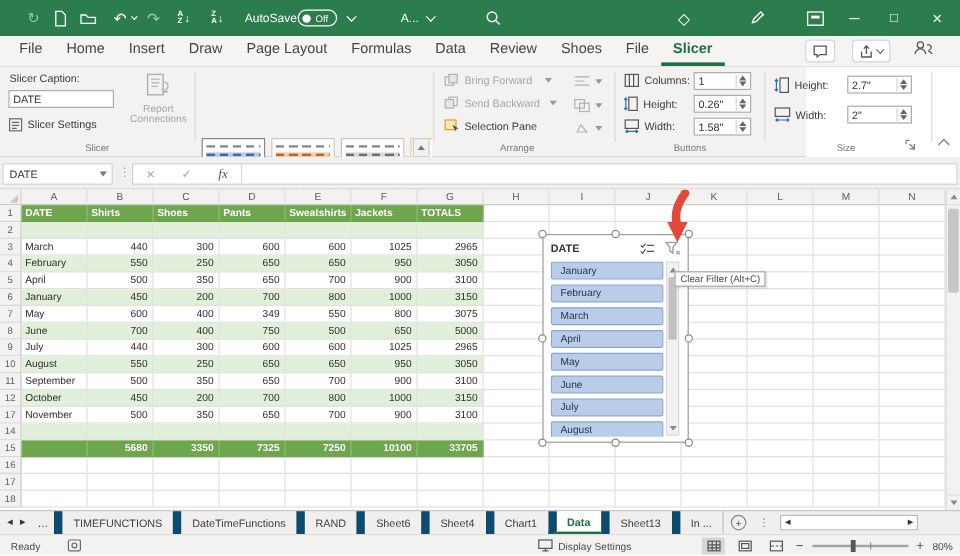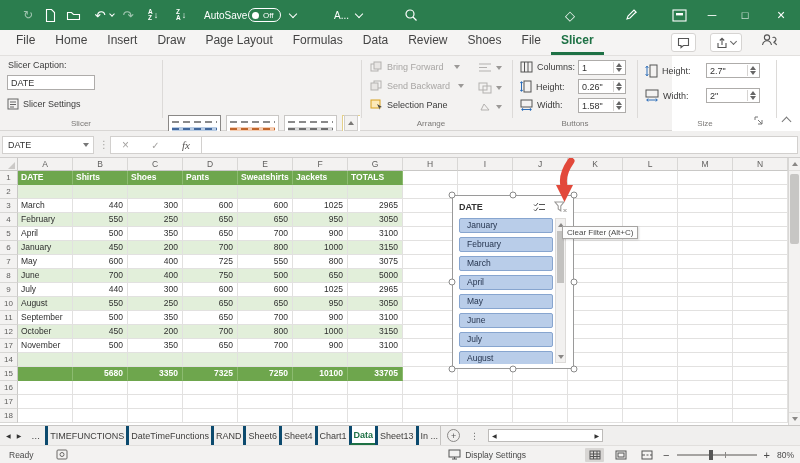--- a/index.html
+++ b/index.html
@@ -92,21 +92,21 @@
 .ssthumb{position:absolute;left:1px;right:1px;top:12px;height:52px;background:#c3c2c0}
 .handle{position:absolute;width:7px;height:7px;background:#fff;border:1px solid #8a8a8a;border-radius:50%;transform:translate(-50%,-50%);z-index:6}
 .tooltip{position:absolute;left:562px;top:68px;background:#fdfdfd;border:1px solid #a6a4a2;font-size:8px;color:#4a4a4a;padding:1px 4px;white-space:nowrap;z-index:9;box-shadow:1px 1px 2px rgba(0,0,0,.15)}
 .redarrow{position:absolute;left:551px;top:0;z-index:8}
 
 
 .tabbar{position:absolute;left:0;top:425px;width:800px;height:20px;background:#f0efee;border-top:1px solid #c8c6c4;display:flex;align-items:center;font-size:9px;color:#444}
 .nav{font-size:6px;color:#333;padding:0 6px}
 .dots3{padding:0 4px;color:#333;letter-spacing:1px}
 .stabs{display:flex;align-items:stretch;height:100%}
-.stab{display:flex;align-items:center;padding:0 2px;border-left:3px solid #0c4a6e;white-space:nowrap;color:#3f3e3d}
+.stab{display:flex;align-items:center;padding:0 9px;border-left:7px solid #0c4a6e;white-space:nowrap;color:#3f3e3d}
 .stab:last-child{border-right:1px solid #c4c2c0}
 .stab.active{background:#fff;color:#1e7145;font-weight:bold;border-bottom:2px solid #1e7145}
 .addsheet{width:13px;height:13px;border:1px solid #8a8886;border-radius:50%;display:flex;align-items:center;justify-content:center;font-size:9px;color:#555;margin:0 6px}
 .tdots{color:#777;padding:0 4px}
 .hscroll{flex:0 0 auto;width:115px;height:13px;background:#fff;border:1px solid #bdbbb9;display:flex;align-items:center;justify-content:space-between;margin:0 5px;font-size:6px;color:#333;padding:0 3px}
 
 
 .statusbar{position:absolute;left:0;top:445px;width:800px;height:18px;background:#f3f2f1;border-top:1px solid #e1dfdd;display:flex;align-items:center;font-size:8.5px;color:#4a4a4a}
 .sb-right{position:absolute;right:6px;display:flex;align-items:center;gap:7px}
 .vbtn{width:19px;height:14px;display:flex;align-items:center;justify-content:center;border-radius:1px}
@@ -250,20 +250,31 @@
       <span>DATE</span>
     </div>
   <div class="row-abs" style="left:7px;top:42px">
     <svg width="12" height="12">
         <rect x="1" y="1" width="10" height="10" fill="none" stroke="#666" stroke-width="1"></rect>
         <line x1="3" y1="4" x2="9" y2="4" stroke="#666"></line>
         <line x1="3" y1="6.5" x2="9" y2="6.5" stroke="#666"></line>
         <line x1="3" y1="9" x2="7" y2="9" stroke="#666"></line>
       </svg>
     <span class="rlabel">Slicer Settings</span>
+  </div>
+  <div style="position:absolute;left:104px;top:2px;width:56px;height:60px;text-align:center">
+    <svg width="24" height="26" style="margin:2px auto 0">
+        <rect x="3" y="2" width="13" height="17" fill="none" stroke="#b3b1af" stroke-width="1.2"></rect>
+        <line x1="6" y1="6" x2="13" y2="6" stroke="#b3b1af"></line>
+        <line x1="6" y1="9" x2="13" y2="9" stroke="#b3b1af"></line>
+        <line x1="6" y1="12" x2="11" y2="12" stroke="#b3b1af"></line>
+        <path d="M17 8c3 1 4 4 2 6l-2 2" fill="none" stroke="#b3b1af" stroke-width="1.2"></path>
+        <path d="M15 14l2 3 3-1" fill="none" stroke="#b3b1af" stroke-width="1.2"></path>
+      </svg>
+    <div class="rdis" style="font-size:8.5px;line-height:9px"><span>Report</span><br><span>Connections</span></div>
   </div>
   <div class="glabel" style="left:0;width:162px">Slicer</div>
   <div class="sep" style="left:162px"></div>
 
   <div class="thumb sel blue" style="left:168px">
       <i></i>
       <i class="band"></i>
       <i></i>
       <i></i>
       <i></i>
@@ -592,21 +603,21 @@
       <div class="cell"></div>
       <div class="cell"></div>
       <div class="cell"></div>
       <div class="cell"></div>
       <div class="cell"></div>
       <div class="cell"></div>
       <div class="cell"></div>
       <div class="cell mon">May</div>
       <div class="cell num">600</div>
       <div class="cell num">400</div>
-      <div class="cell num">725</div>
+      <div class="cell num">349</div>
       <div class="cell num">550</div>
       <div class="cell num">800</div>
       <div class="cell num">3075</div>
       <div class="cell"></div>
       <div class="cell"></div>
       <div class="cell"></div>
       <div class="cell"></div>
       <div class="cell"></div>
       <div class="cell"></div>
       <div class="cell"></div>

